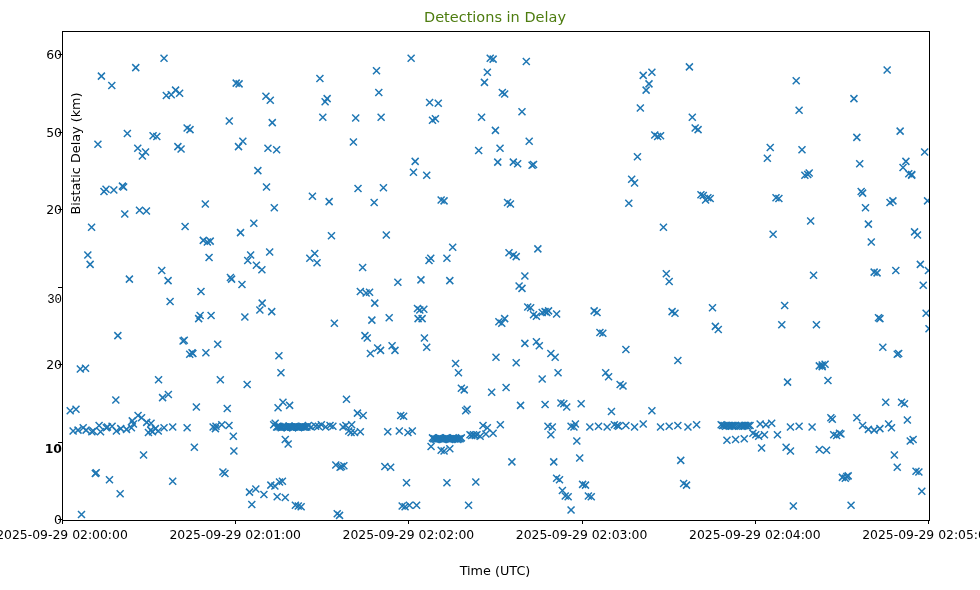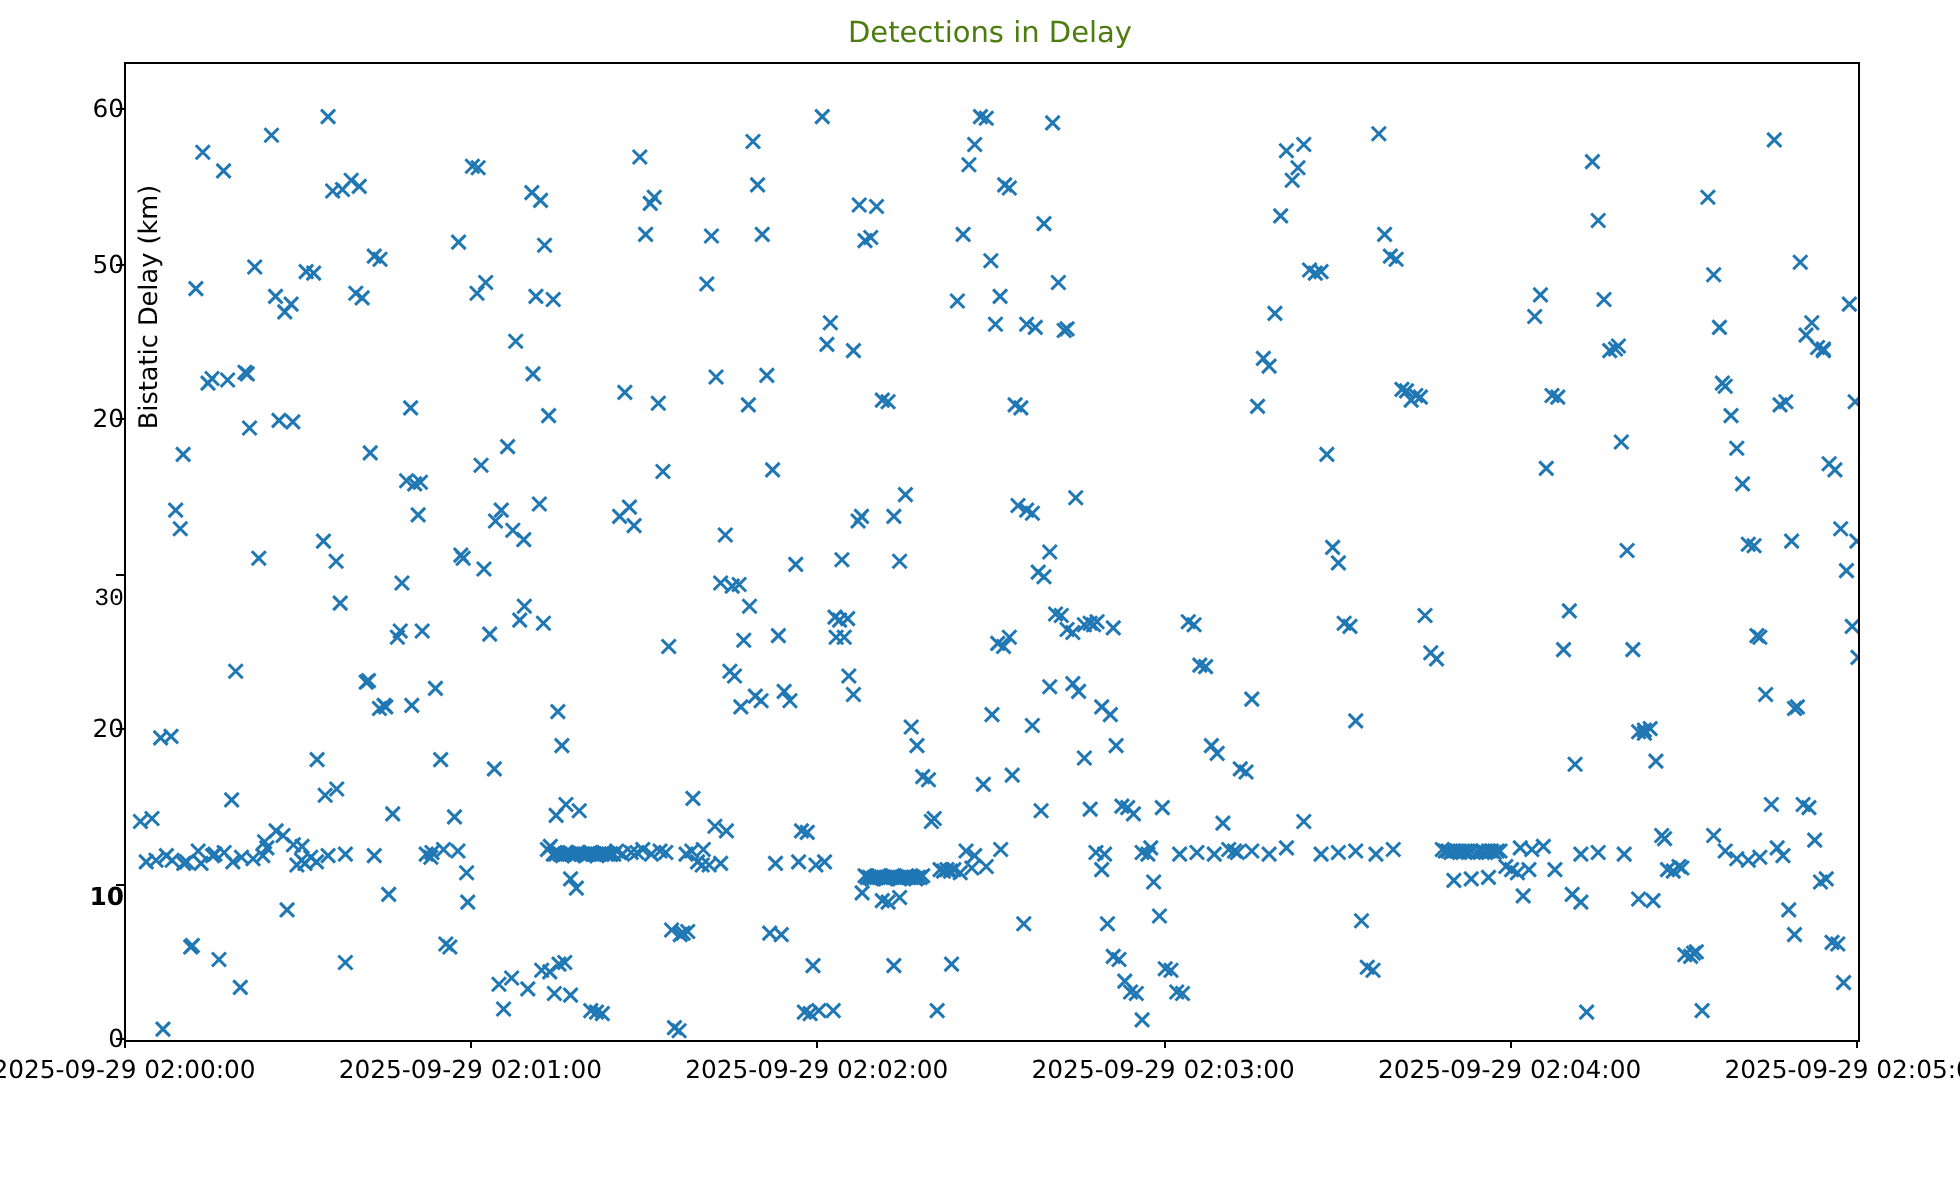--- a/index.html
+++ b/index.html
@@ -740,15 +740,16 @@
       <div class="ytick" style="top: 286.619px;"></div>
       <div class="yticklabel" style="top: 300px; font-family: Liberation Mono, monospace;">30</div>
       <div class="ytick" style="top: 209.159px;"></div>
       <div class="yticklabel" style="top: 209.159px;">20</div>
       <div class="ytick" style="top: 131.698px;"></div>
       <div class="yticklabel" style="top: 131.698px;">50</div>
       <div class="ytick" style="top: 54.2381px;"></div>
       <div class="yticklabel" style="top: 54.2381px;">60</div>
     </div>
 
+  <div id="xlabel">Time (UTC)</div>
   <div id="ylabel">Bistatic Delay (km)</div>
 
 </div>
 
 </body></html>

